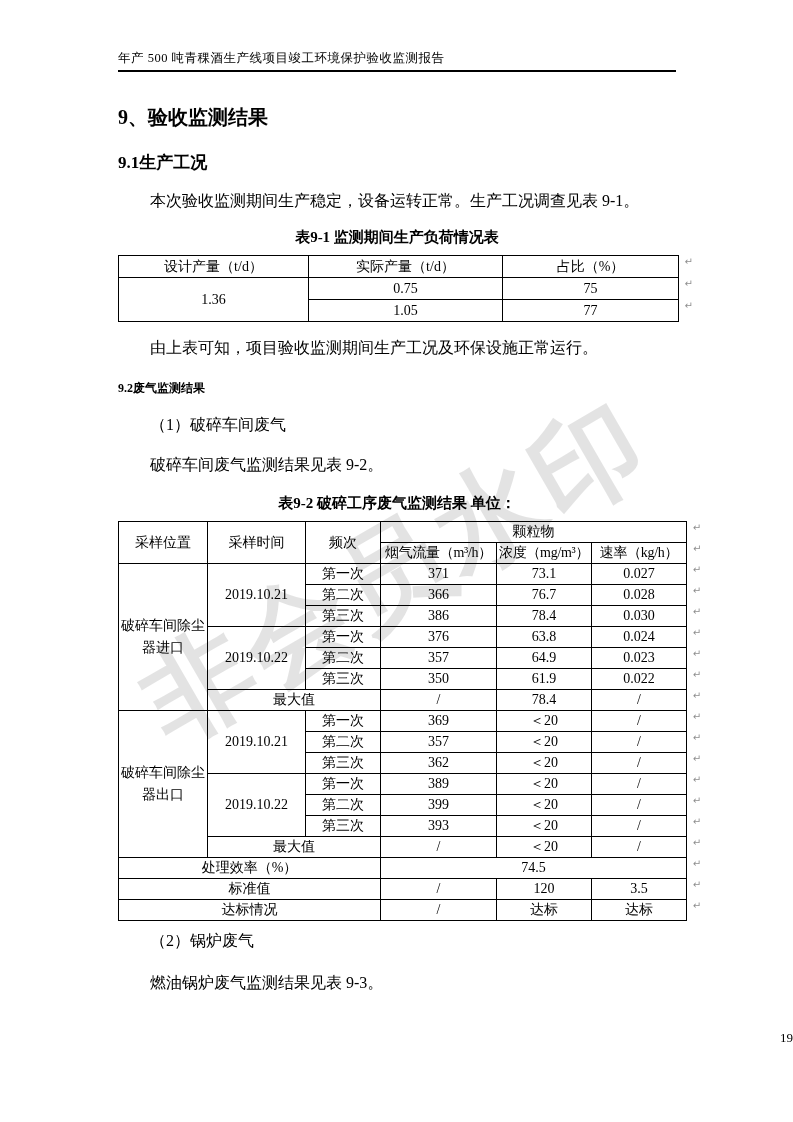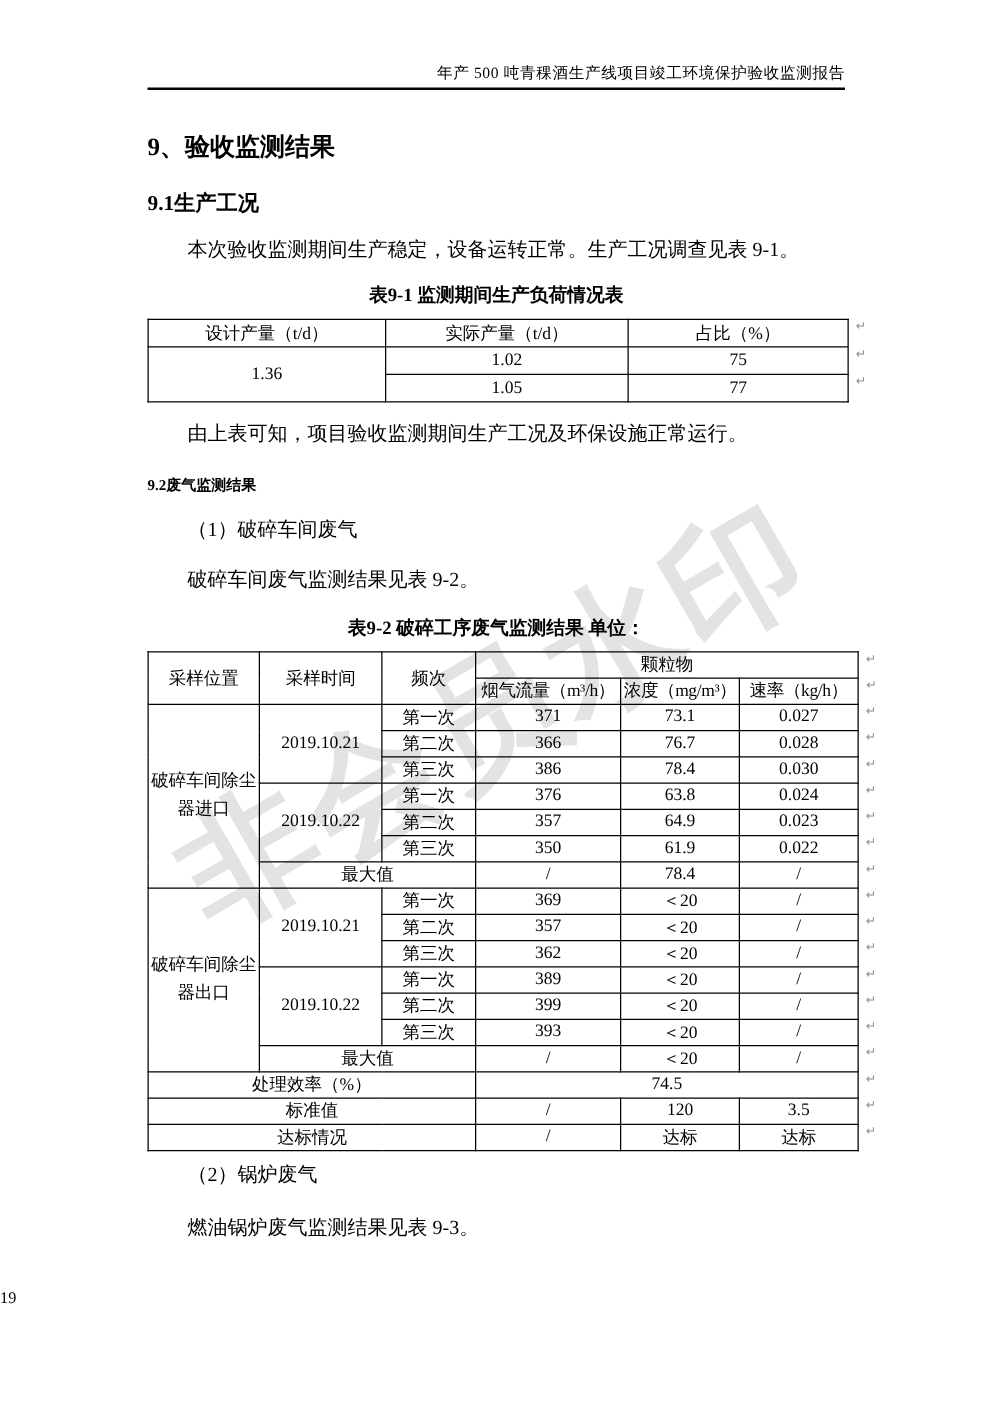--- a/index.html
+++ b/index.html
@@ -11,21 +11,21 @@
   .watermark {
     position:absolute; left:115px; top:500px; z-index:0;
     transform:rotate(-30deg); transform-origin:center;
     font-family:"DejaVu Sans",sans-serif; font-weight:bold;
     font-size:108px; letter-spacing:4px; white-space:nowrap;
     color:rgba(0,0,0,0.11); pointer-events:none;
   }
   .content { position:absolute; left:118px; top:0; width:558px; z-index:1; }
   .doc-header {
     padding-top:50px; padding-bottom:3px; border-bottom:2px solid #000;
-    text-align:right; font-size:12.5px; letter-spacing:0.5px;
+    text-align:left; font-size:12.5px; letter-spacing:0.5px;
   }
   .h-main { margin:32px 0 0; font-size:20px; font-weight:bold; }
   .h-sub  { margin:20px 0 0; font-size:17px; font-weight:bold; }
   .h-sub2 { margin:17px 0 0; font-size:12px; font-weight:bold; }
   p { margin:0; font-size:16px; line-height:30px; text-indent:2em; }
   .p1  { margin-top:12px; }
   .p2  { margin-top:11px; }
   .p3  { margin-top:13px; }
   .p4  { margin-top:10px; }
   .p5  { margin-top:11px; line-height:32px; text-align:justify; }
@@ -44,21 +44,21 @@
   .t1 tr { height:22px; }
   .t2 { width:568px; }
   .t2 tr { height:21px; }
   .unit { font-size:13.5px; white-space:nowrap; letter-spacing:-0.3px; }
   .loc { padding:0 7px; line-height:1.55; }
   .rm {
     position:absolute; right:-15px; top:1px;
     font-family:"DejaVu Sans",sans-serif; font-size:10px; line-height:10px;
     color:#8f8f8f; font-weight:normal;
   }
-  .pageno { position:absolute; top:1030px; left:0; width:100%; text-align:left; font-size:13px; z-index:1; }
+  .pageno { position:absolute; top:1030px; left:0; width:100%; text-align:right; font-size:13px; z-index:1; }
 </style>
 </head>
 <body>
 
 <div class="page">
 
   <div class="watermark">非会员水印</div>
 
   <div class="content">
 
@@ -84,21 +84,21 @@
           <tr>
         <th>设计产量（t/d）</th>
         <th>实际产量（t/d）</th>
         <th>
           <span>占比（%）</span>
           <span class="rm">↵</span>
         </th>
       </tr>
       <tr>
         <td rowspan="2">1.36</td>
-        <td>1.02</td>
+        <td>0.75</td>
         <td>
           <span>75</span>
           <span class="rm">↵</span>
         </td>
       </tr>
       <tr>
         <td>1.05</td>
         <td>
           <span>77</span>
           <span class="rm">↵</span>

